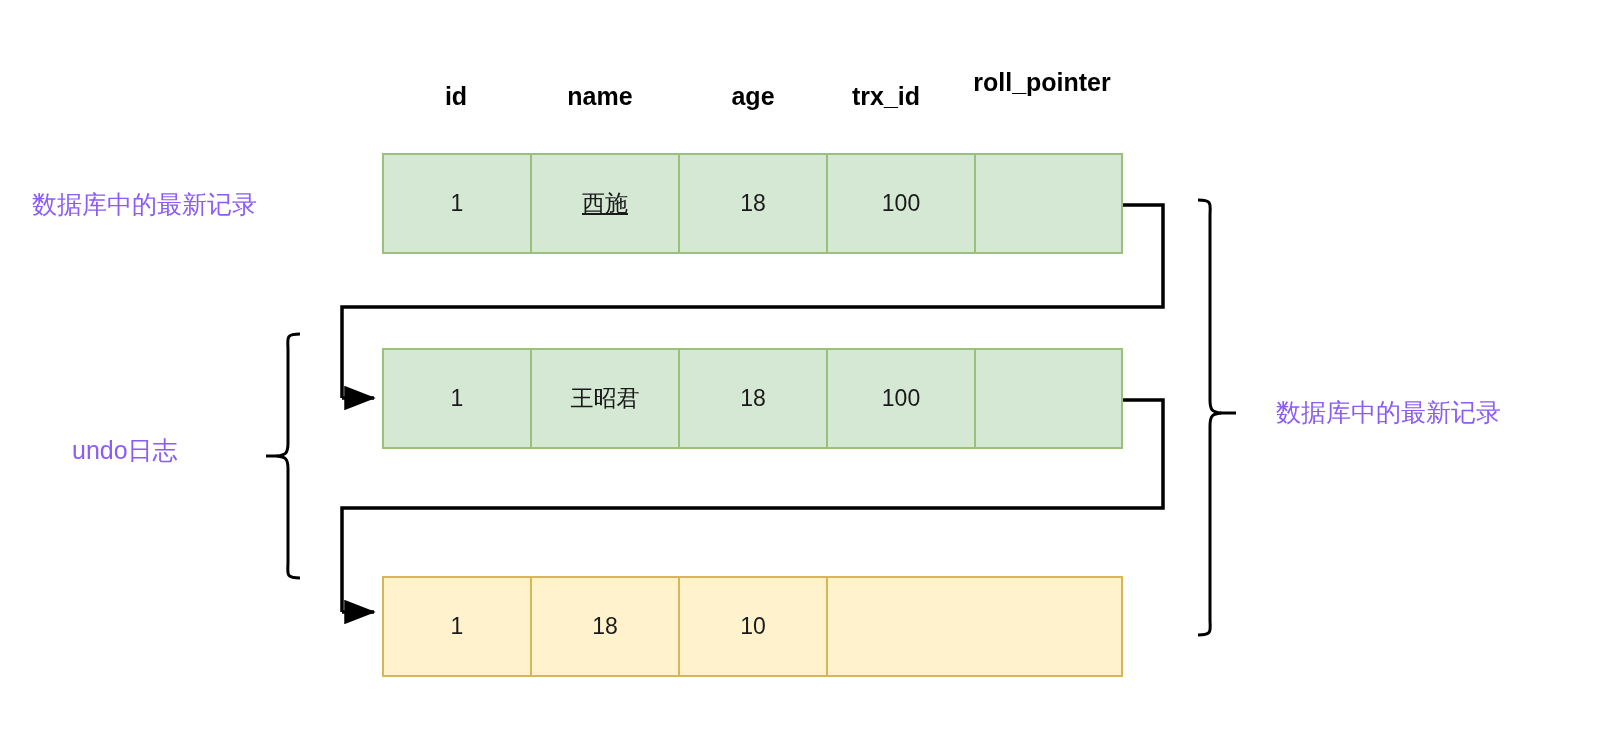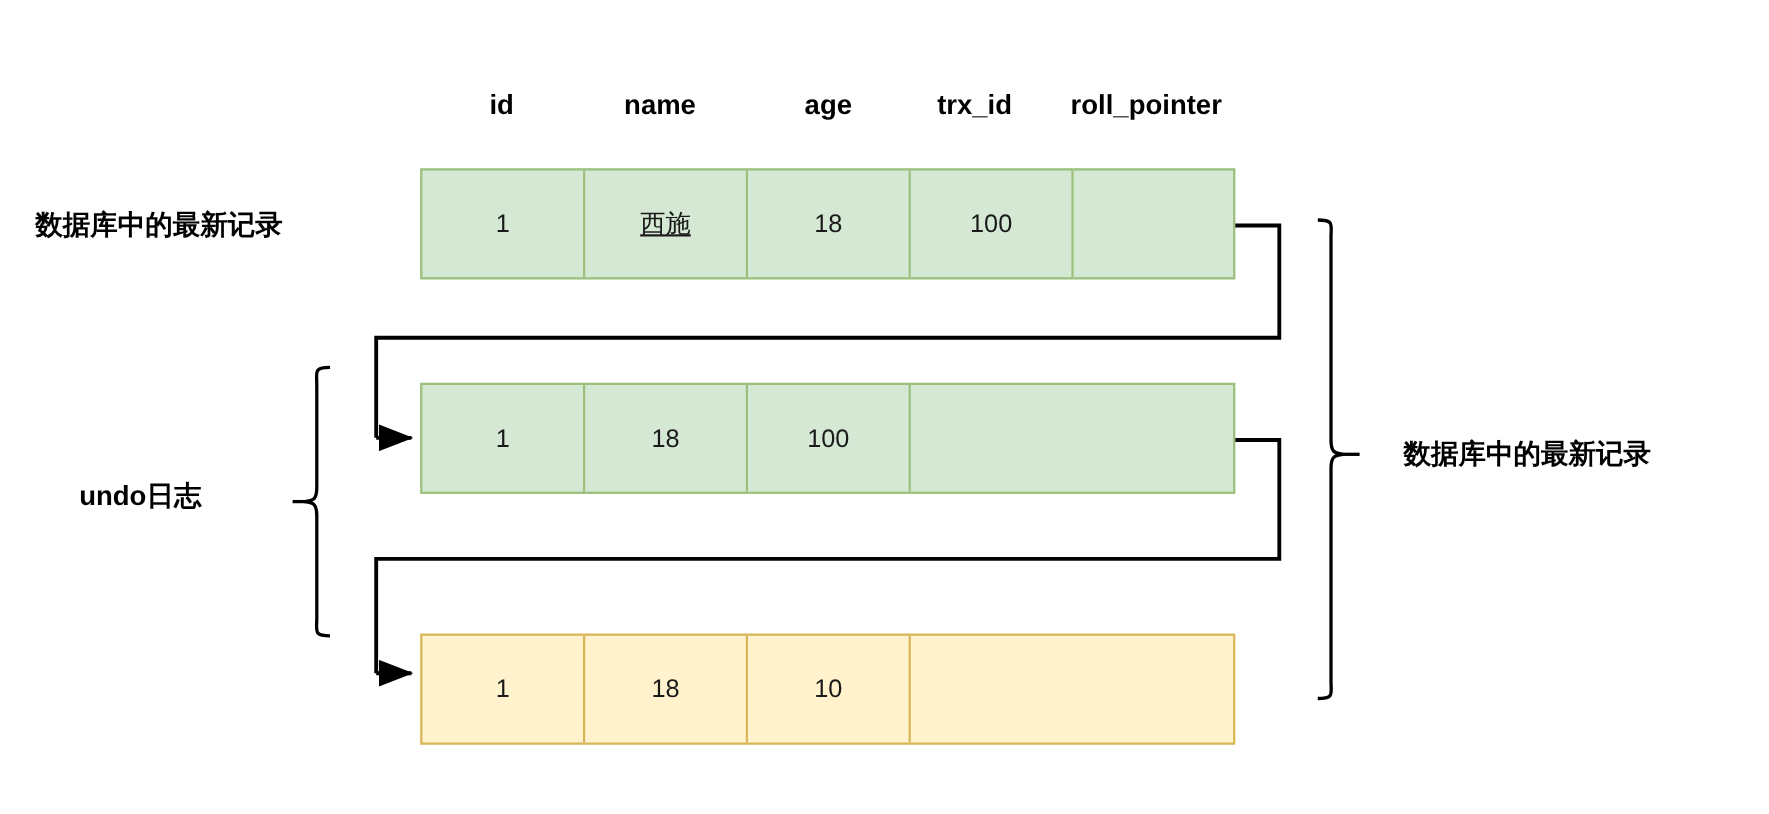--- a/index.html
+++ b/index.html
@@ -63,22 +63,22 @@
     border-right-color: #d6b656;
   }
   .record-cell:last-child {
     border-right: none;
   }
 
   
   .side-label {
     position: absolute;
     font-size: 25px;
-    font-weight: bold;
-    color: #000000;
+    font-weight: normal;
+    color: #8b5cf6;
     white-space: nowrap;
   }
 
   
   #overlay {
     position: absolute;
     left: 0; top: 0;
     width: 1608px;
     height: 740px;
     pointer-events: none;
@@ -90,32 +90,33 @@
 </style>
 </head>
 <body>
 
 <div id="stage">
 
   <div class="col-header" style="left:456px; top:82px;">id</div>
   <div class="col-header" style="left:600px; top:82px;">name</div>
   <div class="col-header" style="left:753px; top:82px;">age</div>
   <div class="col-header" style="left:886px; top:82px;">trx_id</div>
-  <div class="col-header" style="left:1042px; top:82px;">roll_pointer</div>
+  <div class="col-header" style="left:1042px; top:68px;">roll_pointer</div>
 
   <div class="record-row" style="left:382px; top:153px; width:741px; height:101px;">
     <div class="record-cell" style="width:148px;">1</div>
     <div class="record-cell" style="width:148px;text-decoration:underline;">西施</div>
     <div class="record-cell" style="width:148px;">18</div>
     <div class="record-cell" style="width:148px;">100</div>
     <div class="record-cell" style="width:145px;"></div>
   </div>
 
   <div class="record-row" style="left:382px; top:348px; width:741px; height:101px;">
     <div class="record-cell" style="width:148px;">1</div>
+    <div class="record-cell" style="width:148px;">王昭君</div>
     <div class="record-cell" style="width:148px;">18</div>
     <div class="record-cell" style="width:148px;">100</div>
     <div class="record-cell" style="width:145px;"></div>
   </div>
 
   <div class="record-row variant-undo-old" style="left:382px; top:576px; width:741px; height:101px;">
     <div class="record-cell" style="width:148px;">1</div>
     <div class="record-cell" style="width:148px;">18</div>
     <div class="record-cell" style="width:148px;">10</div>
     <div class="record-cell" style="width:145px;"></div>

